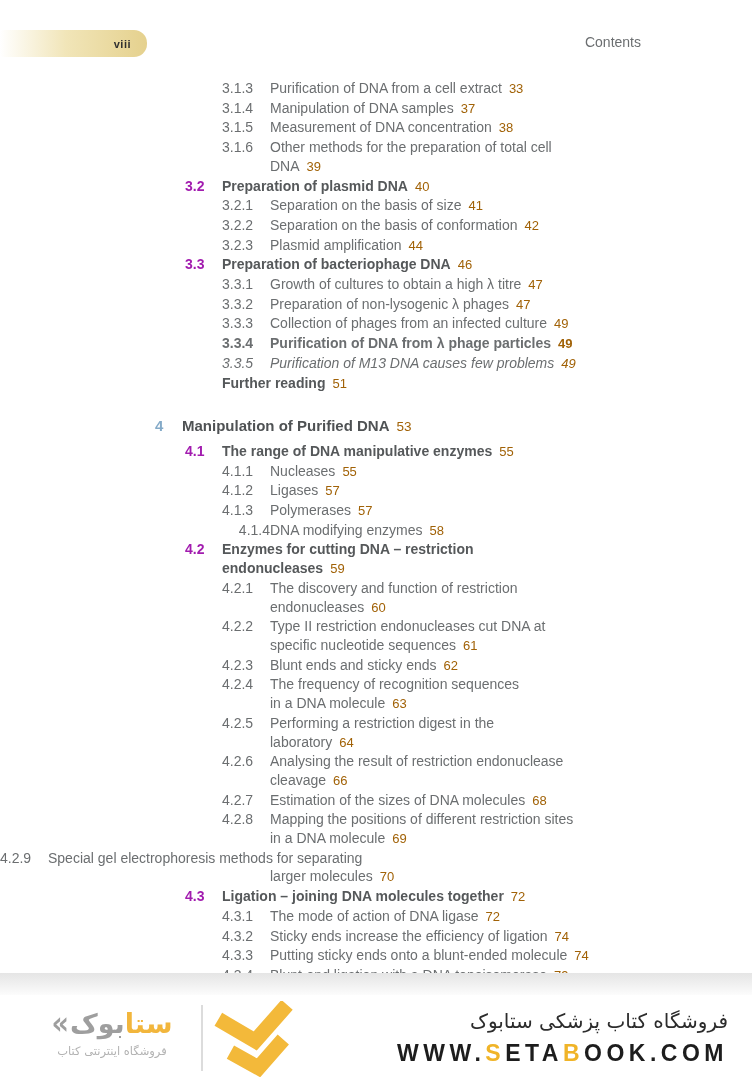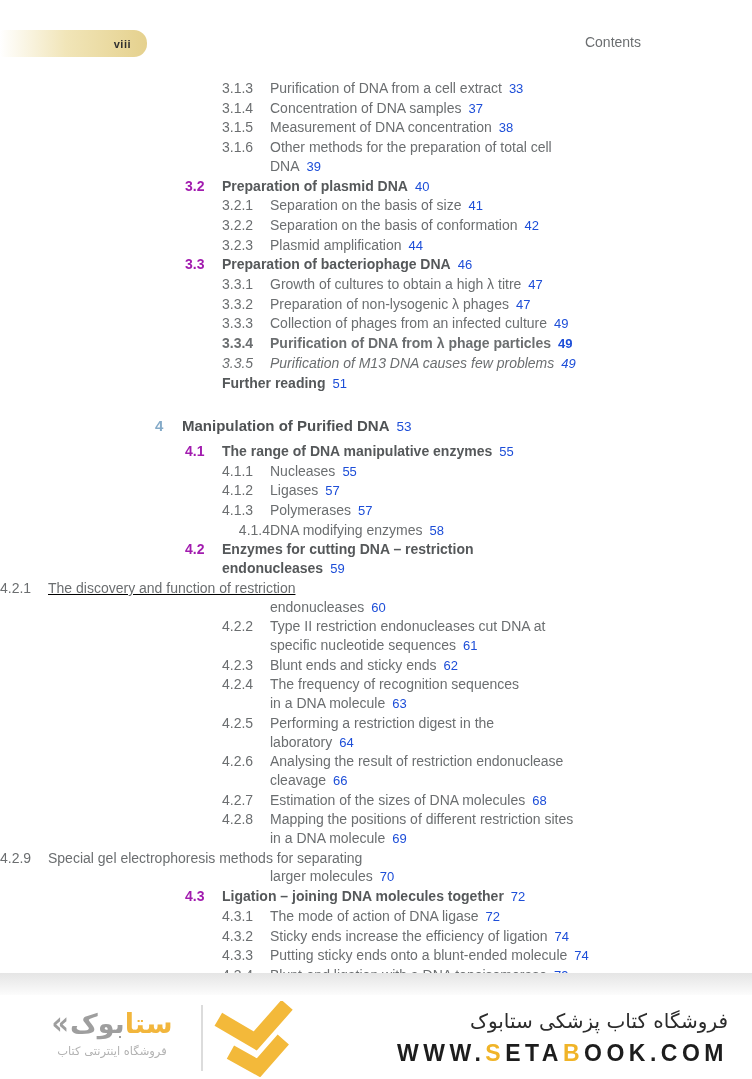--- a/index.html
+++ b/index.html
@@ -24,21 +24,21 @@
 
   .running-head {
     position:absolute; top:34px; right:111px;
     font-size:14px; color:#6b6e70;
   }
 
   
   .toc { position:absolute; top:79px; left:0; width:752px; }
   .line { line-height:18.7px; white-space:nowrap; font-size:14px; }
   .num  { display:inline-block; }
-  .pg   { font-size:13px; color:#1d4ed8; margin-left:7px; }
+  .pg   { font-size:13px; color:#a16207; margin-left:7px; }
 
   .entry.sub .txt      { color:#6b6e70; }
   .entry.sub .num      { color:#6b6e70; }
   .entry.section .txt  { color:#55585a; font-weight:bold; }
   .entry.section .num  { color:#a21caf; font-weight:bold; }
   .entry.further .txt  { color:#55585a; font-weight:bold; }
   .entry.chapter       { margin-top:24px; margin-bottom:5px; }
   .entry.chapter .line { font-size:15px; }
   .entry.chapter .txt  { color:#4f5254; font-weight:bold; }
   .entry.chapter .num  { color:#84aac8; font-weight:bold; }
@@ -80,21 +80,21 @@
     <span class="roman">viii</span>
   </div>
 
   <div class="running-head">Contents</div>
 
   <div class="toc" id="toc">
       <div class="entry sub">
         <div class="line" style="padding-left: 222px;"><span class="num" style="width: 48px;">3.1.3</span><span class="txt">Purification of DNA from a cell extract</span><span class="pg">33</span></div>
       </div>
       <div class="entry sub">
-        <div class="line" style="padding-left: 222px;"><span class="num" style="width: 48px;">3.1.4</span><span class="txt">Concentration of DNA samples</span><span class="pg">37</span></div>
+        <div class="line" style="padding-left: 222px;"><span class="num" style="width: 48px;">3.1.4</span><span class="txt">Manipulation of DNA samples</span><span class="pg">37</span></div>
       </div>
       <div class="entry sub">
         <div class="line" style="padding-left: 222px;"><span class="num" style="width: 48px;">3.1.5</span><span class="txt">Measurement of DNA concentration</span><span class="pg">38</span></div>
       </div>
       <div class="entry sub">
         <div class="line" style="padding-left: 222px;"><span class="num" style="width: 48px;">3.1.6</span><span class="txt">Other methods for the preparation of total cell</span></div>
         <div class="line" style="padding-left: 270px;"><span class="txt">DNA</span><span class="pg">39</span></div>
       </div>
       <div class="entry section">
         <div class="line" style="padding-left: 185px;"><span class="num" style="width: 37px;">3.2</span><span class="txt">Preparation of plasmid DNA</span><span class="pg">40</span></div>
@@ -145,21 +145,21 @@
         <div class="line" style="padding-left: 222px;"><span class="num" style="width: 48px;">4.1.3</span><span class="txt">Polymerases</span><span class="pg">57</span></div>
       </div>
       <div class="entry sub">
         <div class="line" style="padding-left: 222px;"><span class="num" style="width: 48px; text-align: right;">4.1.4</span><span class="txt">DNA modifying enzymes</span><span class="pg">58</span></div>
       </div>
       <div class="entry section">
         <div class="line" style="padding-left: 185px;"><span class="num" style="width: 37px;">4.2</span><span class="txt">Enzymes for cutting DNA – restriction</span></div>
         <div class="line" style="padding-left: 222px;"><span class="txt">endonucleases</span><span class="pg">59</span></div>
       </div>
       <div class="entry sub">
-        <div class="line" style=" text-decoration: underline;"><span class="num" style="width: 48px;">4.2.1</span><span class="txt">The discovery and function of restriction</span></div>
+        <div class="line" style="padding-left: 222px;"><span class="num" style="width: 48px;">4.2.1</span><span class="txt">The discovery and function of restriction</span></div>
         <div class="line" style="padding-left: 270px;"><span class="txt">endonucleases</span><span class="pg">60</span></div>
       </div>
       <div class="entry sub">
         <div class="line" style="padding-left: 222px;"><span class="num" style="width: 48px;">4.2.2</span><span class="txt">Type II restriction endonucleases cut DNA at</span></div>
         <div class="line" style="padding-left: 270px;"><span class="txt">specific nucleotide sequences</span><span class="pg">61</span></div>
       </div>
       <div class="entry sub">
         <div class="line" style="padding-left: 222px;"><span class="num" style="width: 48px;">4.2.3</span><span class="txt">Blunt ends and sticky ends</span><span class="pg">62</span></div>
       </div>
       <div class="entry sub">

